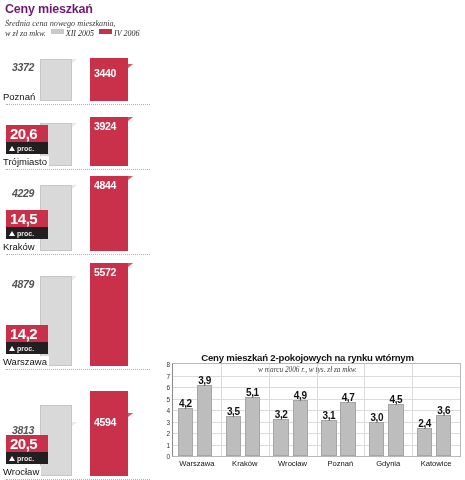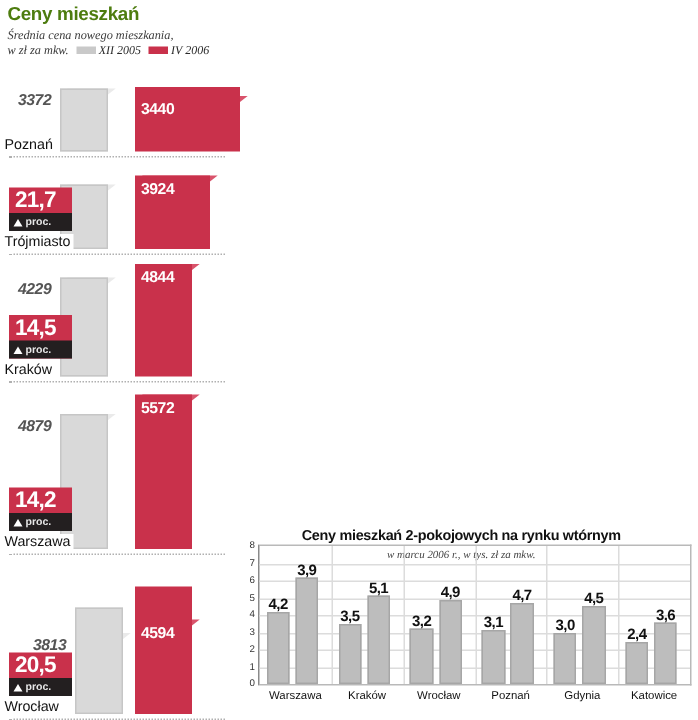--- a/index.html
+++ b/index.html
@@ -6,27 +6,27 @@
   body{
     width:465px;height:480px;
     background:#ffffff;
     font-family:"Liberation Sans", sans-serif;
     color:#1a1a1a;
     position:relative;
     overflow:hidden;
   }
   
   #header{position:absolute;left:5px;top:2px;width:300px;}
-  #main-title{font-size:12.5px;font-weight:bold;letter-spacing:-0.2px;color:#4d7c0f;}
+  #main-title{font-size:12.5px;font-weight:bold;letter-spacing:-0.2px;color:#701a75;}
   #subtitle{
     font-family:"Liberation Serif", serif;
     font-style:italic;font-size:8.2px;color:#3b3b3b;
     line-height:9.6px;margin-top:3px;width:160px;
   }
-  .legend-item{display:flex;align-items:center;gap:2px;}
+  .legend-item{display:flex;align-items:flex-start;gap:2px;}
   .legend-sw{width:13px;height:5px;display:inline-block;}
   .legend-sw.gray{background:#c9c9c9;}
   .legend-sw.red{background:#c9314b;}
   .legend-lbl{
     font-family:"Liberation Serif", serif;
     font-style:italic;font-size:8px;color:#2a2a2a;white-space:nowrap;
   }
   .sub-line{display:flex;align-items:center;gap:5px;}
   .sub-line .txt{font-family:"Liberation Serif",serif;font-style:italic;font-size:8.2px;color:#3b3b3b;}
 
@@ -136,47 +136,47 @@
 
 <div id="cities">
     <div class="city-block" style="height: 65px;">
       <div class="bars" style="height: 43px;">
         <div class="bar gray" style="left: 0px; width: 32px; height: 42px;">
           <div class="top"></div>
           <div class="side"></div>
           <div class="face" style="height:42px"></div>
           <span class="val" style="top: 2px;">3372</span>
         </div>
-        <div class="bar red" style="left: 50px; width: 38px; height: 37px; padding-left: 32px;">
+        <div class="bar red" style="left: 50px; width: 38px; height: 37px;">
           <div class="top"></div>
           <div class="side"></div>
           <div class="face" style="height:43px"></div>
           <span class="val">3440</span>
         </div>
       </div>
       <div class="city-name" style="bottom: 3px;">Poznań</div>
       <div class="dotted"></div>
     </div>
     <div class="city-block" style="height: 65px;">
       <div class="bars" style="height: 49px;">
         <div class="bar gray" style="left: 0px; width: 32px; height: 43px;">
           <div class="top"></div>
           <div class="side"></div>
           <div class="face" style="height:43px"></div>
           <span class="val" style="top: 2px;">3477</span>
         </div>
-        <div class="bar red" style="left: 50px; width: 50px; height: 49px; border-radius: 11px;">
+        <div class="bar red" style="left: 50px; width: 38px; height: 49px; border-radius: 11px;">
           <div class="top"></div>
           <div class="side"></div>
           <div class="face" style="height:49px"></div>
           <span class="val">3924</span>
         </div>
       </div>
       <div class="badge" style="bottom: 16px;">
-        <span class="num">21,7</span>
+        <span class="num">20,6</span>
         <div class="strip">
           <span class="arrow"></span>
           <span class="proc">proc.</span>
         </div>
       </div>
       <div class="city-name" style="bottom: 3px;">Trójmiasto</div>
       <div class="dotted"></div>
     </div>
     <div class="city-block" style="height: 85px;">
       <div class="bars" style="height: 75px;">
@@ -223,21 +223,21 @@
         <div class="strip">
           <span class="arrow"></span>
           <span class="proc">proc.</span>
         </div>
       </div>
       <div class="city-name" style="bottom: 3px;">Warszawa</div>
       <div class="dotted"></div>
     </div>
     <div class="city-block" style="height: 110px;">
       <div class="bars" style="height: 85px;">
-        <div class="bar gray" style="left: 10px; width: 32px; height: 54px;">
+        <div class="bar gray" style="left: 0px; width: 32px; height: 54px;">
           <div class="top"></div>
           <div class="side"></div>
           <div class="face" style="height:71px"></div>
           <span class="val" style="top: 2px;">3813</span>
         </div>
         <div class="bar red" style="left: 50px; width: 38px; height: 63px;">
           <div class="top"></div>
           <div class="side"></div>
           <div class="face" style="height:85px"></div>
           <span class="val">4594</span>

